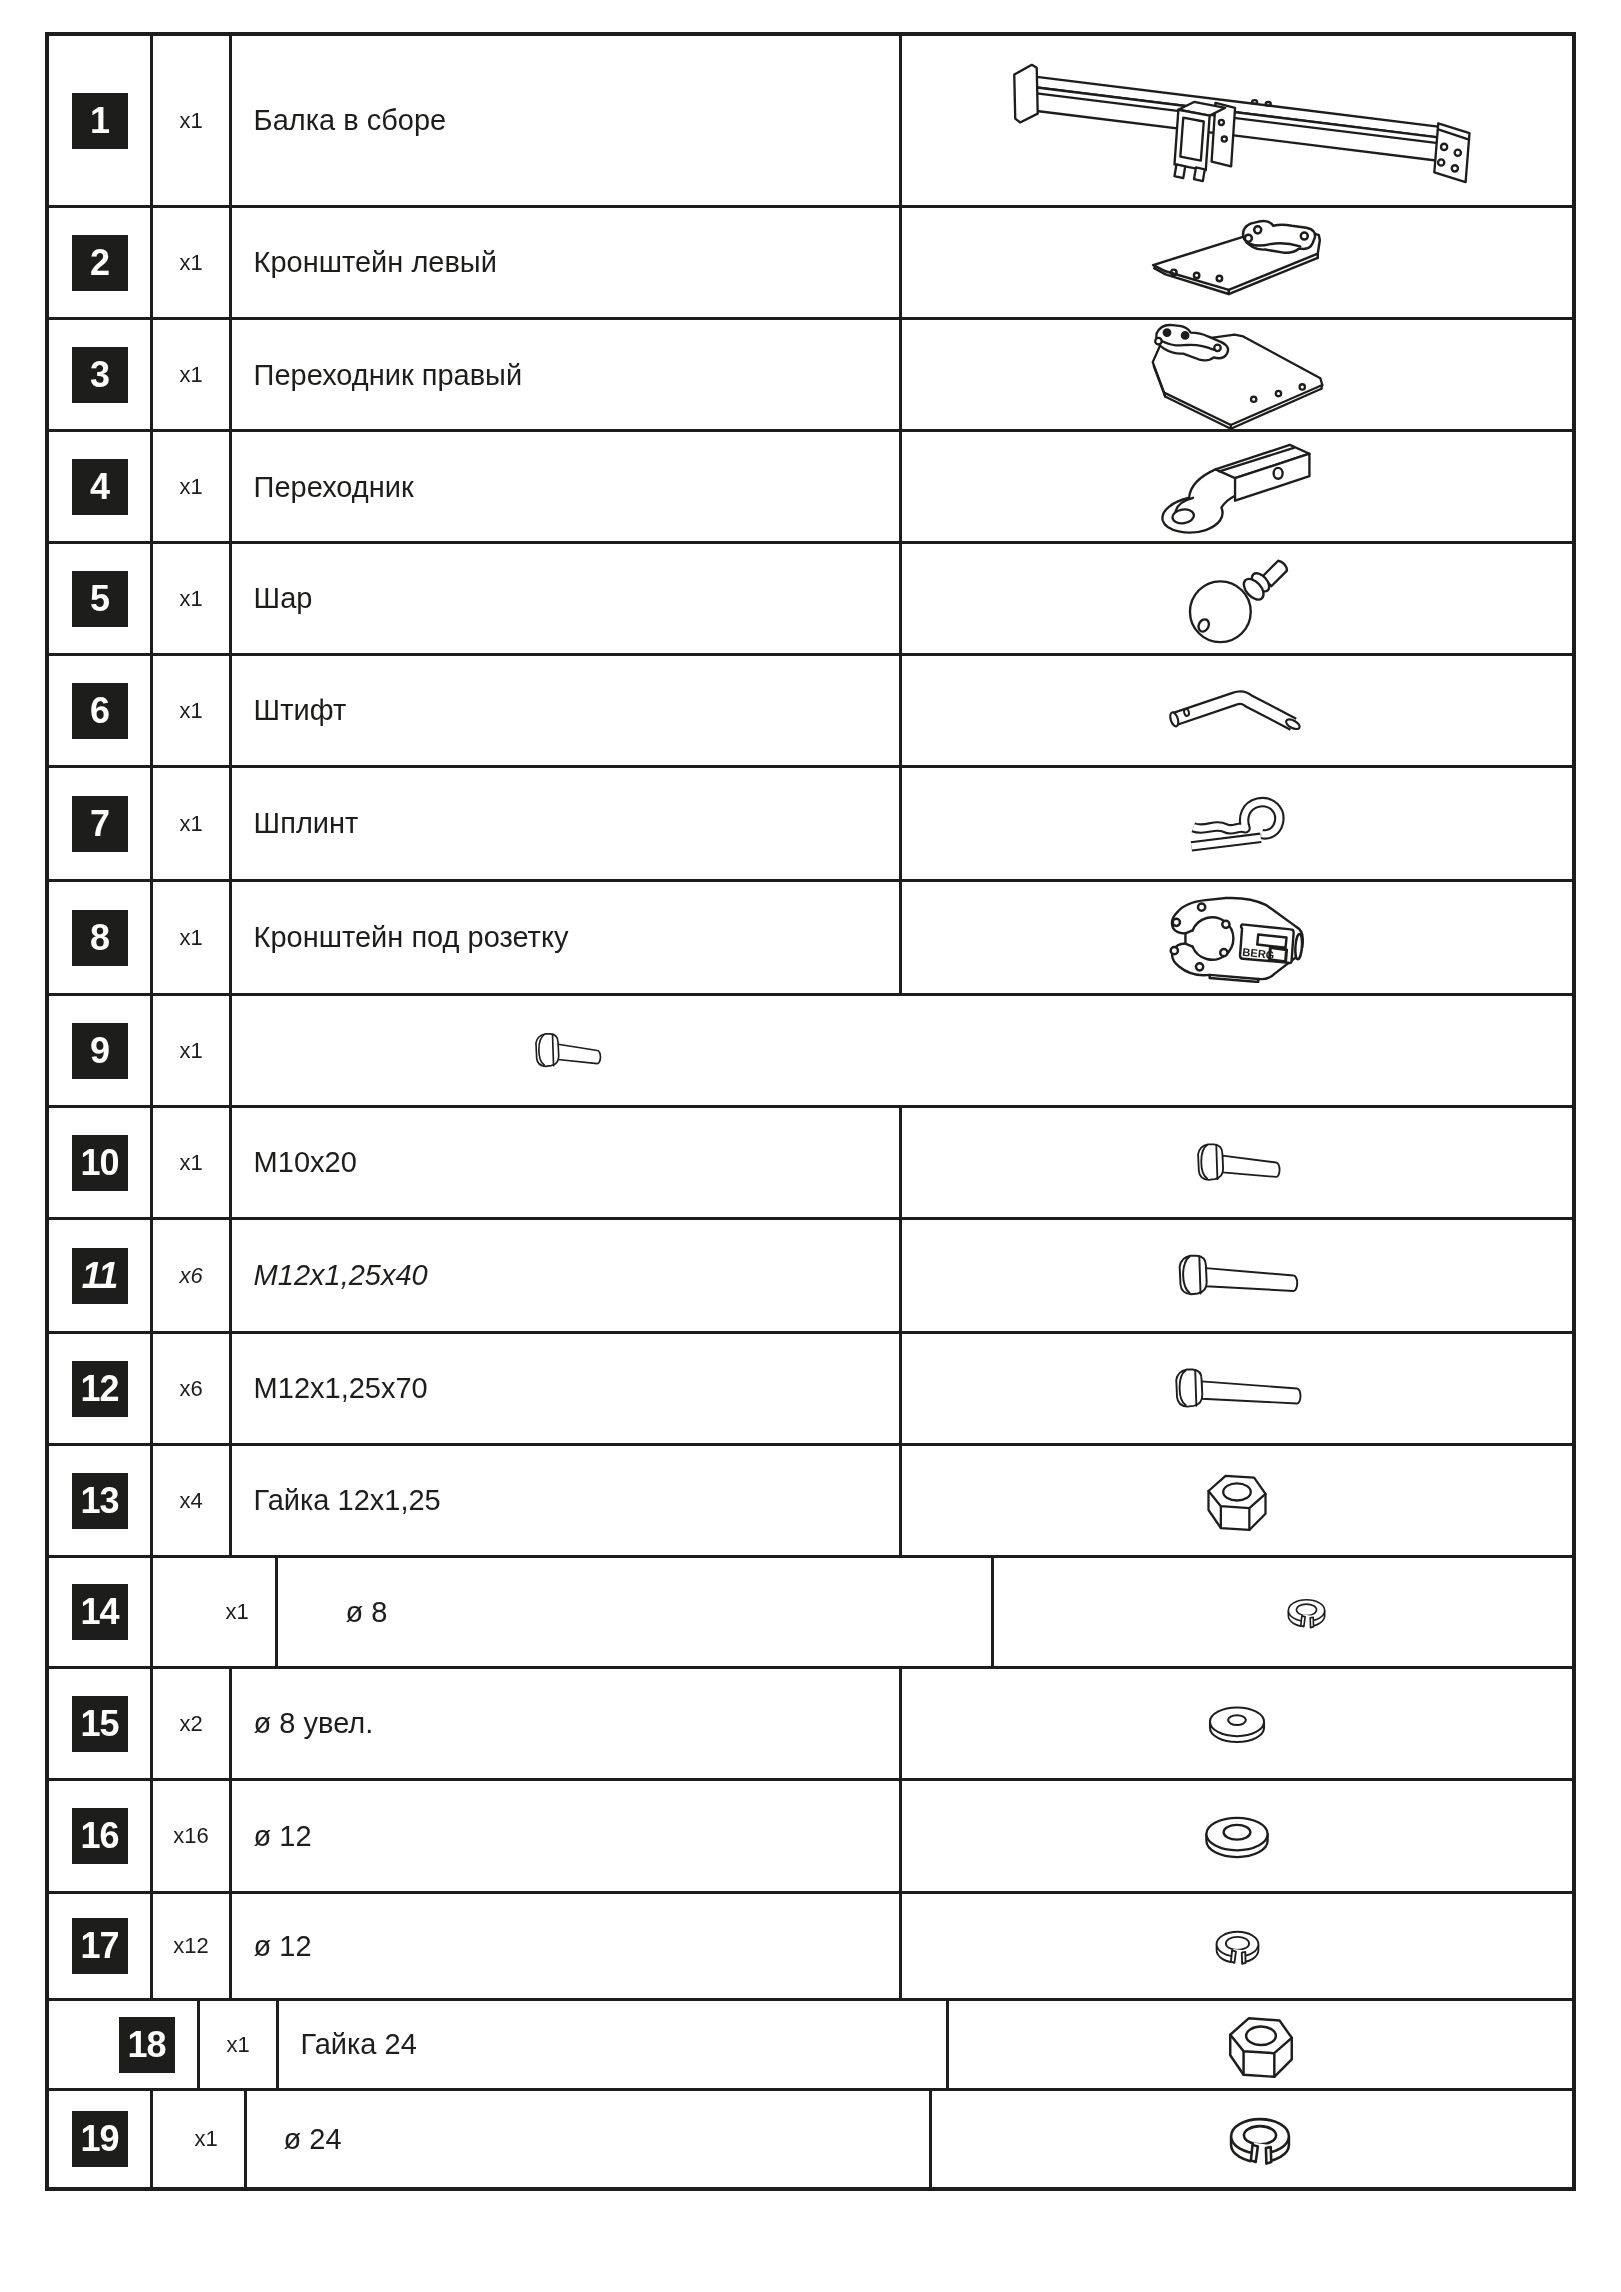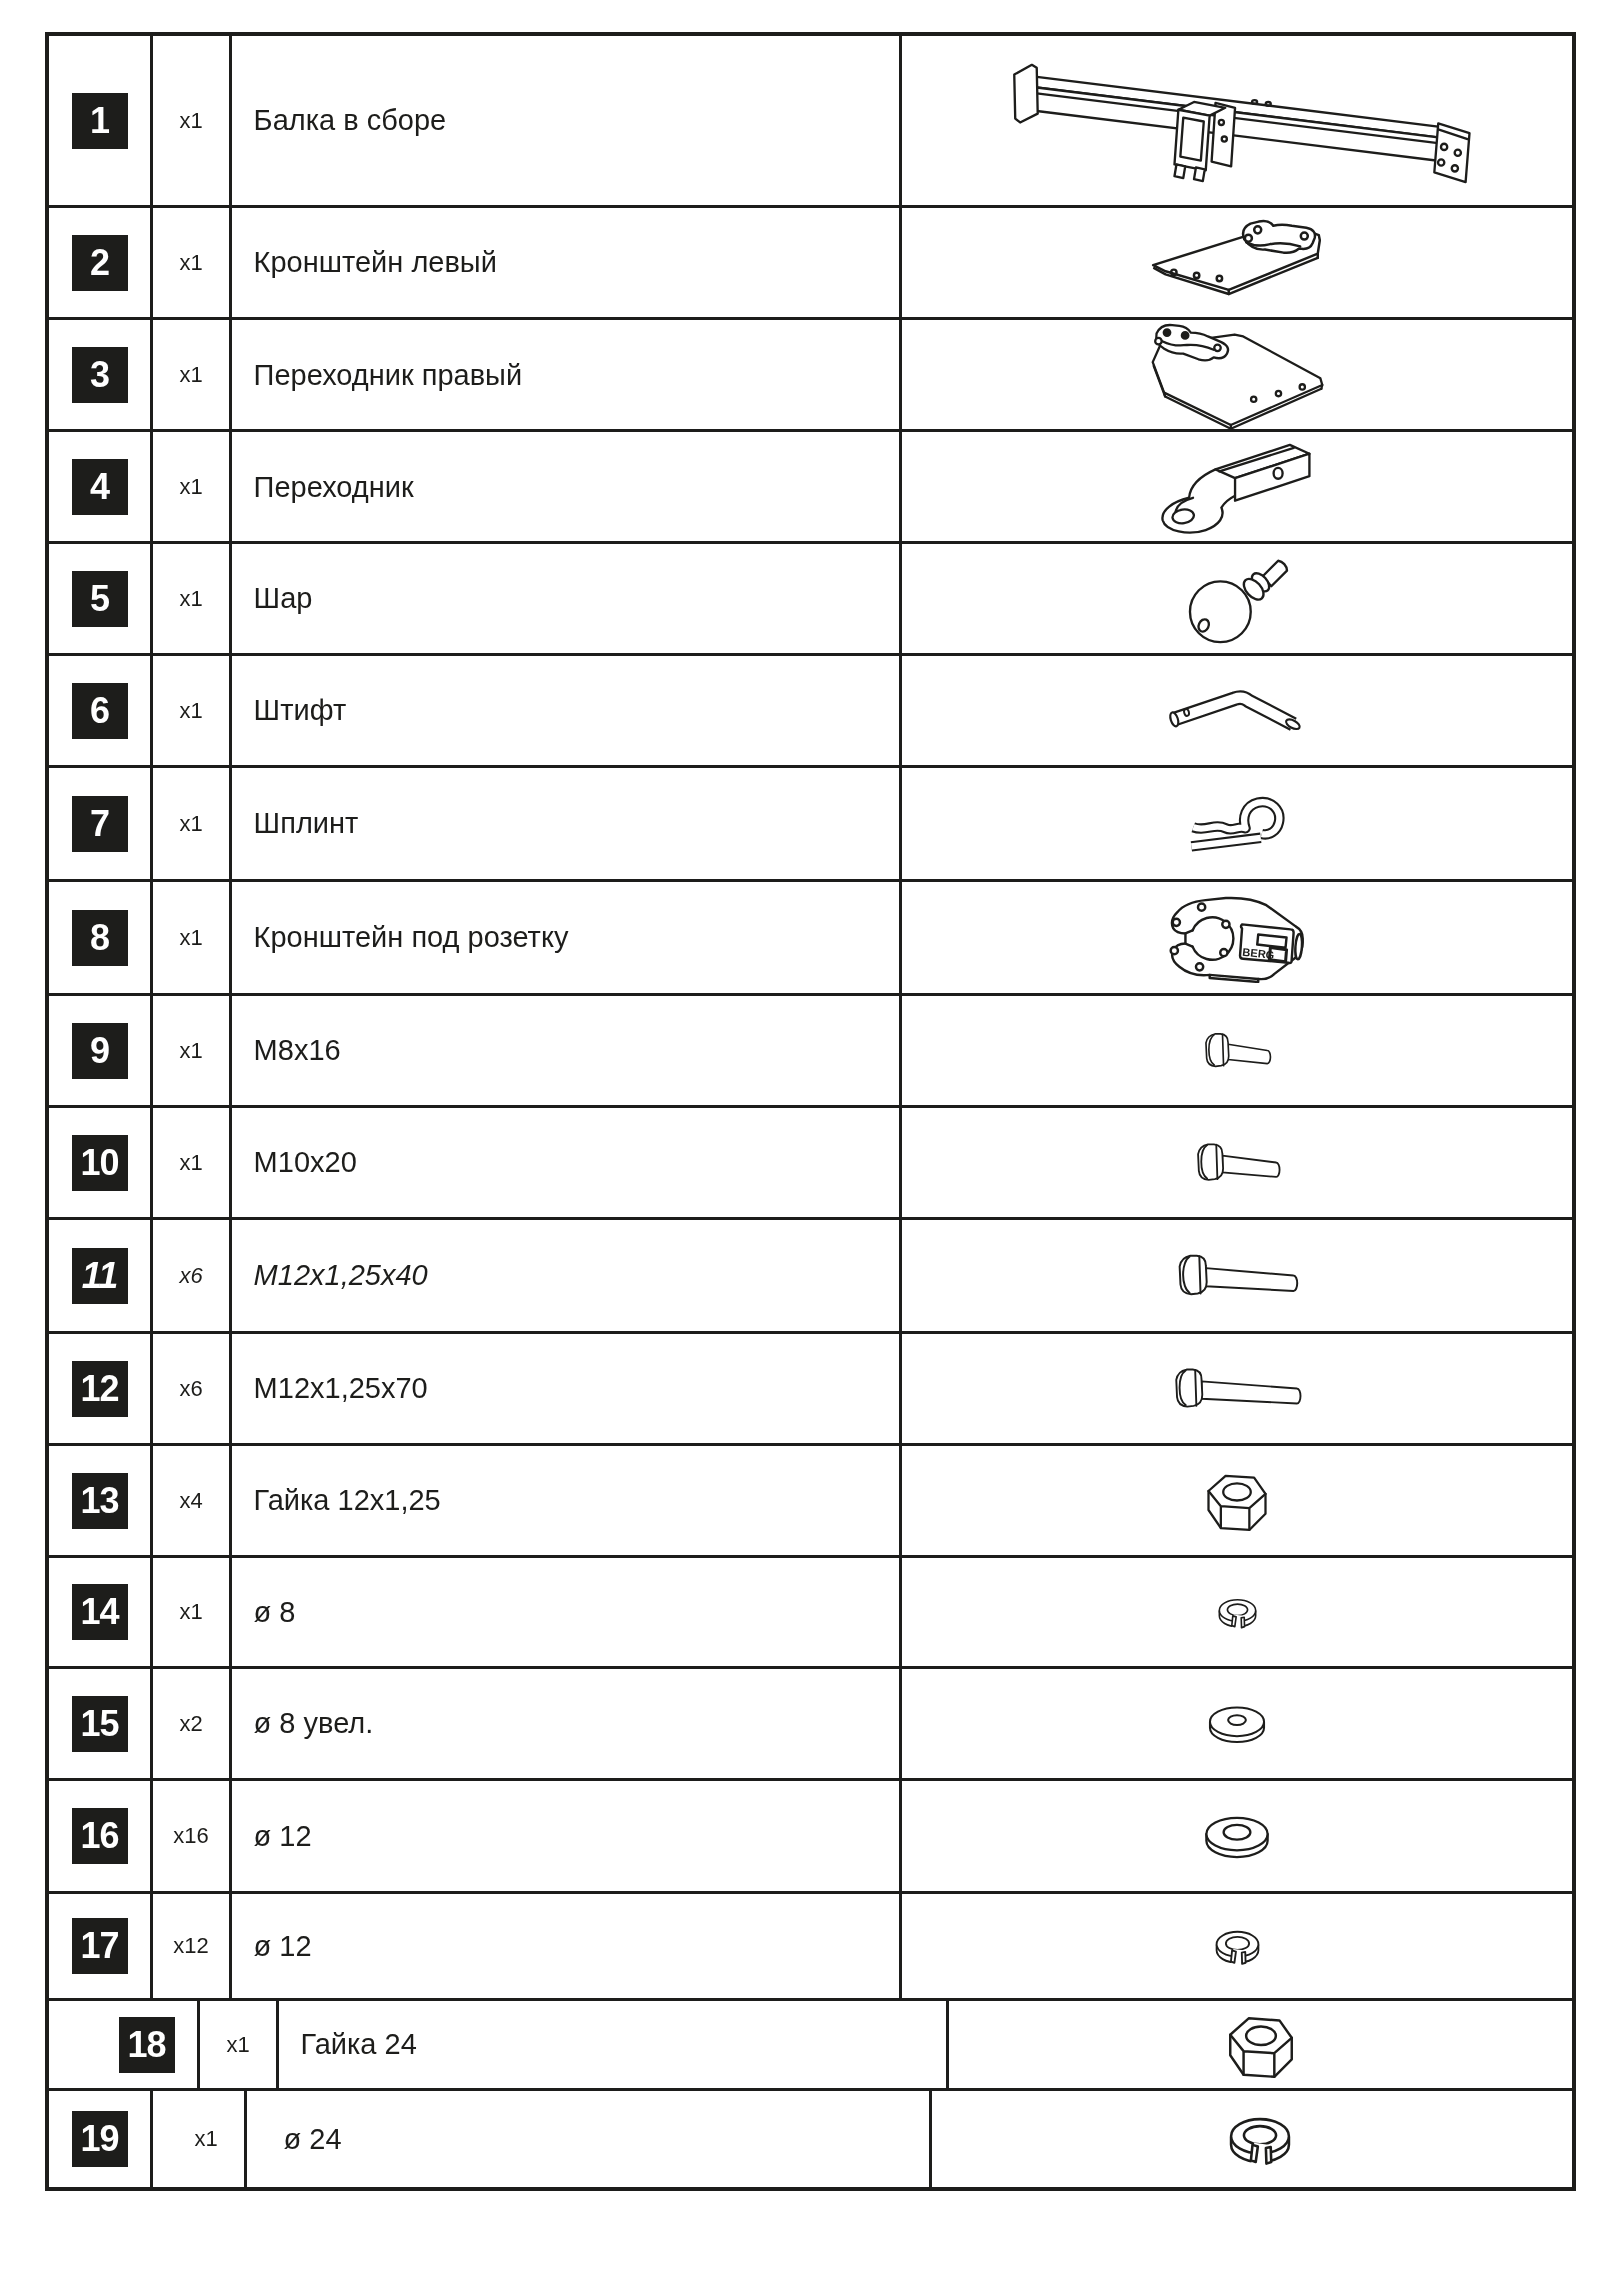--- a/index.html
+++ b/index.html
@@ -288,23 +288,20 @@
 
   <div class="row" style="height: 112px;">
     <div class="cell c-num">
       <div class="badge">
         <span>9</span>
       </div>
     </div>
     <div class="cell c-qty">
       <span>x1</span>
     </div>
-    <div class="cell c-name">
-      <span>M8x16</span>
-    </div>
     <div class="cell c-img">
       <div class="iconbox">
           <svg width="80" height="43" viewBox="0 0 116 62" fill="none" stroke="#1d1d1b" stroke-width="2.4" stroke-linejoin="round" stroke-linecap="round">
             <path d="M45,22 L102,31 A4.5,9.5 0 0 1 102,50 L45,44 Z" fill="#fff"></path>
      <path d="M13,20 Q15,9 26,7 L34,7 Q45,8 45,19 L46,39 Q46,51 35,53 L27,54 Q15,53 14,42 Z" fill="#fff"></path>
      <path d="M25,8 A11,23 0 0 0 25,52"></path>
      <path d="M37,7.5 L38.5,53"></path>
           </svg>
         </div>
     </div>
@@ -398,21 +395,21 @@
       <div class="iconbox">
           <svg width="76" height="73" viewBox="0 0 80 76" fill="none" stroke="#1d1d1b" stroke-width="2.4" stroke-linejoin="round" stroke-linecap="round">
             <path d="M10,28 L28,12 L58,14 L70,31 L70,52 L53,69 L23,67 L10,48 Z" fill="#fff"></path>
      <path d="M10,28 L23,44 L53,46 L70,31 M23,44 L23,67 M53,46 L53,69"></path>
      <ellipse cx="40" cy="29" rx="14.5" ry="9" fill="#fff"></ellipse>
           </svg>
         </div>
     </div>
   </div>
 
-  <div class="row" style="height: 111px;">
+  <div class="row" style="height: 111px; gap: 46px;">
     <div class="cell c-num">
       <div class="badge">
         <span>14</span>
       </div>
     </div>
     <div class="cell c-qty">
       <span>x1</span>
     </div>
     <div class="cell c-name">
       <span>ø 8</span>

